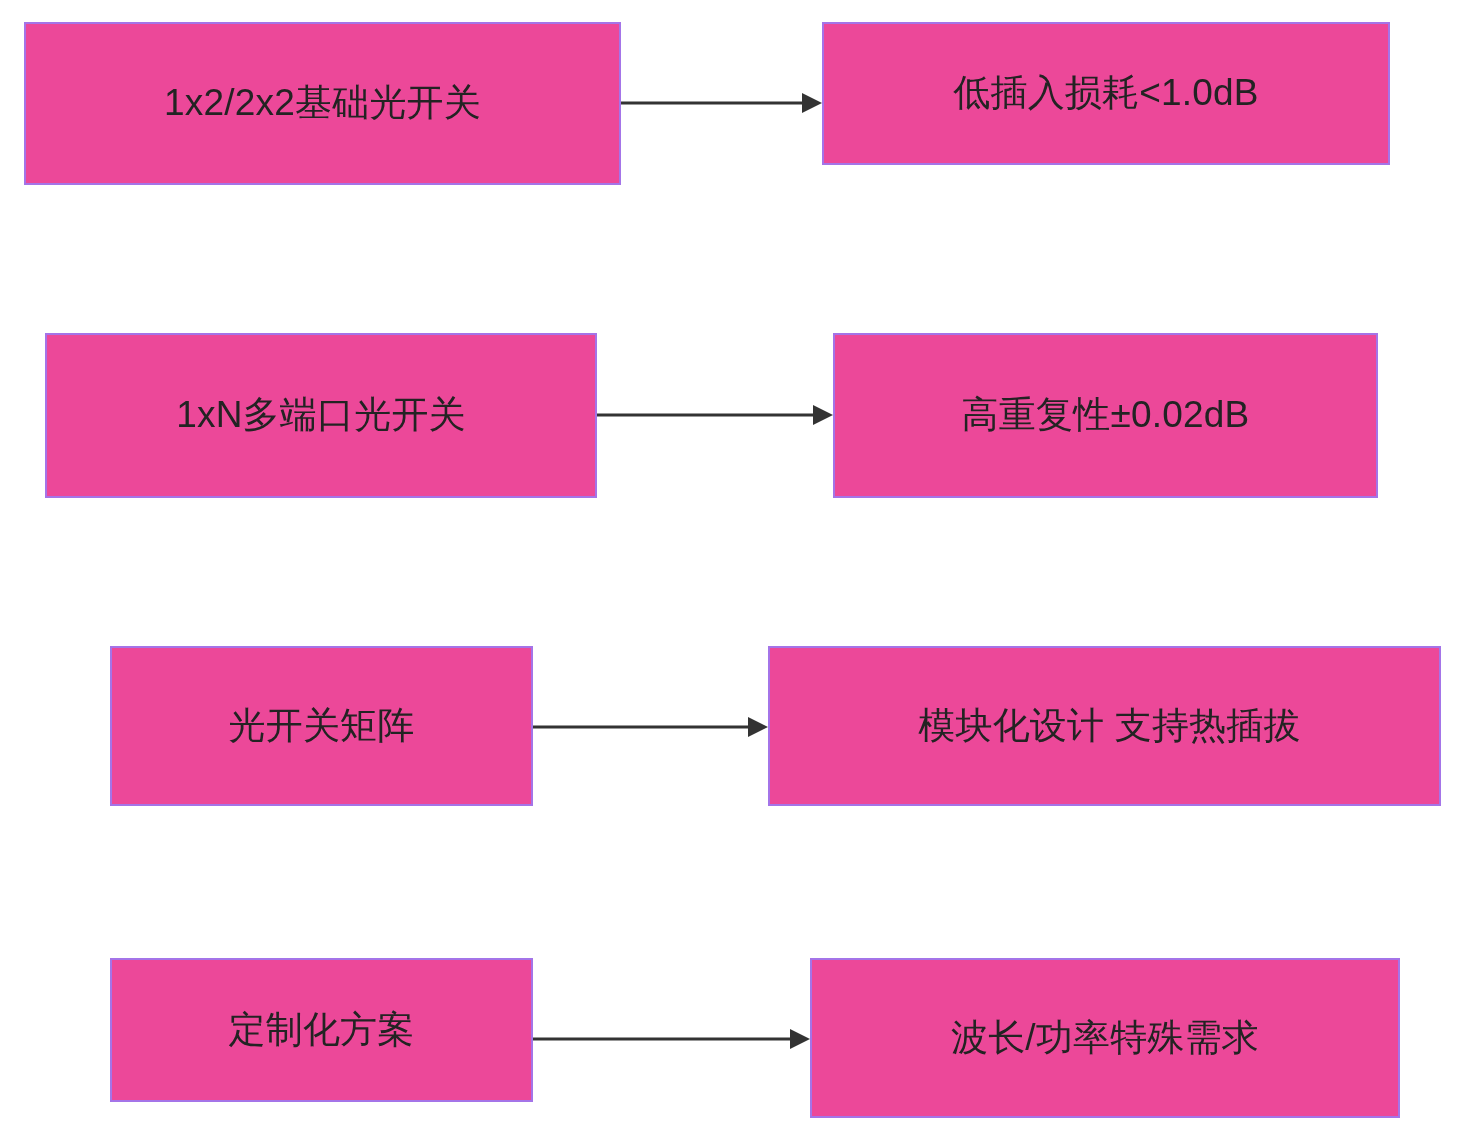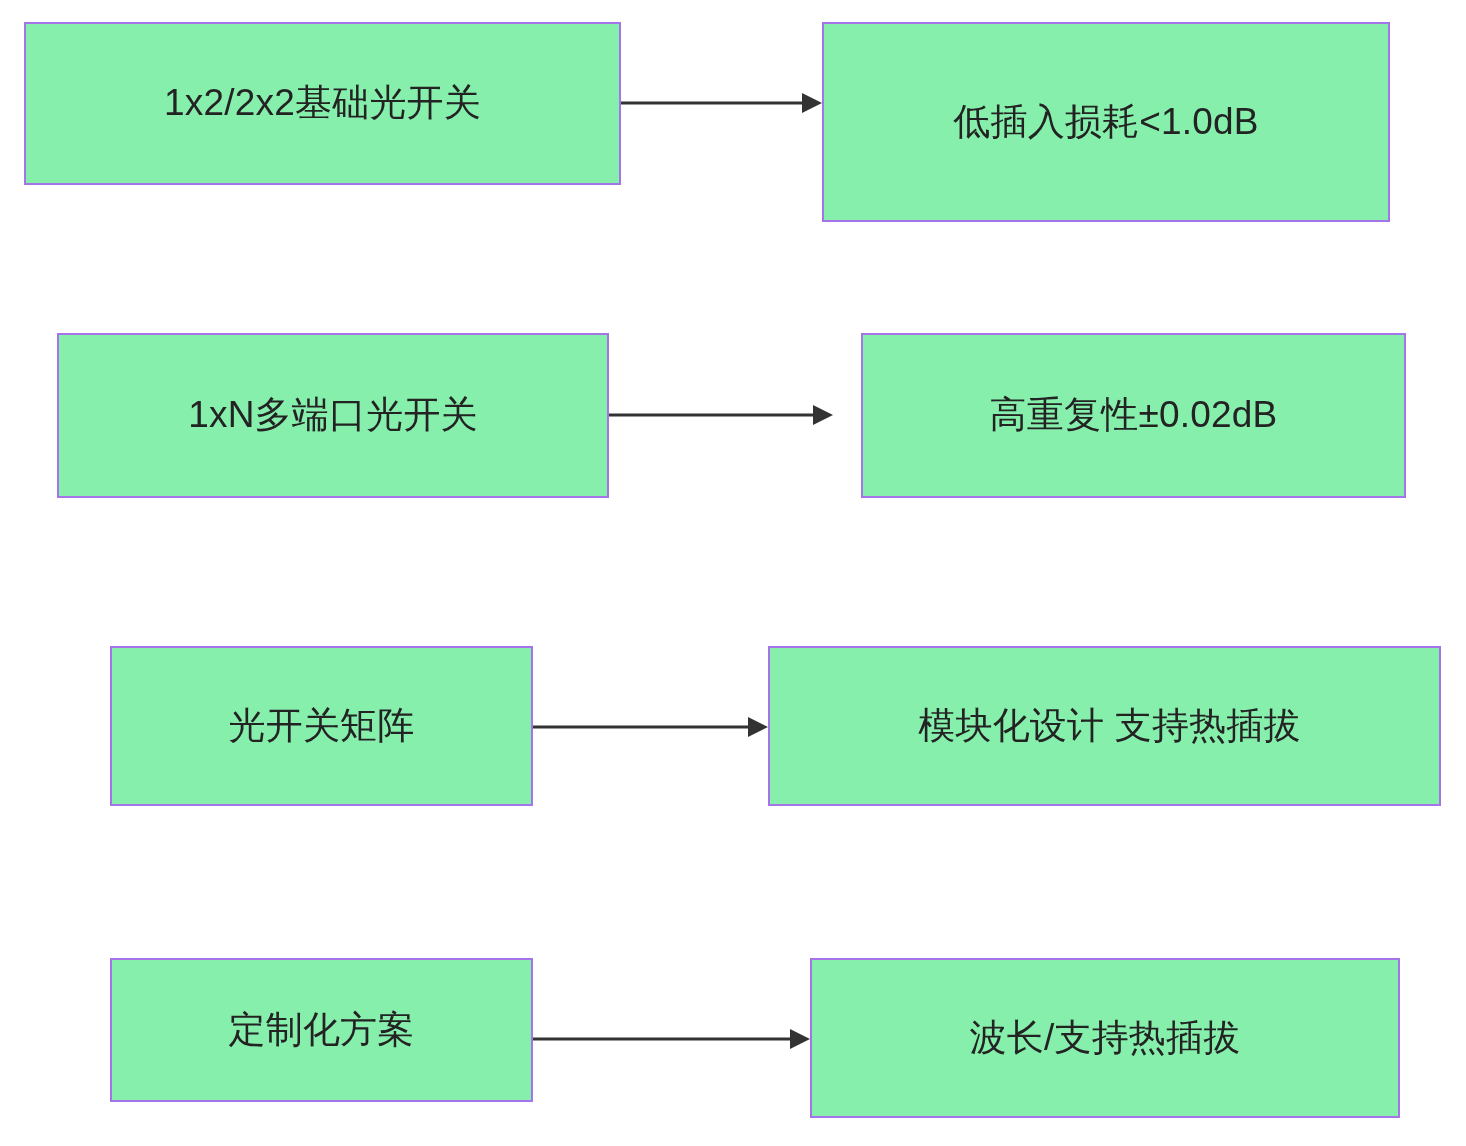--- a/index.html
+++ b/index.html
@@ -13,40 +13,40 @@
   #diagram-canvas {
     position: relative;
     width: 1466px;
     height: 1146px;
     background: #ffffff;
     overflow: hidden;
   }
   .node {
     position: absolute;
     box-sizing: border-box;
-    background: #86efac;
+    background: #ec4899;
     border: 2px solid #a474e8;
     display: flex;
     align-items: center;
     justify-content: center;
     color: #232323;
     font-size: 37px;
     line-height: 1.25;
     letter-spacing: 0.2px;
     white-space: nowrap;
   }
   .node .node-label {
     display: block;
   }
   
   .n-r1c1 { left: 24px;  top: 22px;   width: 597px;  height: 163px; }
-  .n-r1c2 { left: 822px; top: 22px;   width: 568px;  height: 200px; }
+  .n-r1c2 { left: 822px; top: 22px;   width: 568px;  height: 143px; }
 
-  .n-r2c1 { left: 45px;  top: 333px;  width: 552px;  height: 165px; margin-left: 12px; }
-  .n-r2c2 { left: 833px; top: 333px;  width: 545px;  height: 165px; margin-left: 28px; }
+  .n-r2c1 { left: 45px;  top: 333px;  width: 552px;  height: 165px; }
+  .n-r2c2 { left: 833px; top: 333px;  width: 545px;  height: 165px; }
 
   .n-r3c1 { left: 110px; top: 646px;  width: 423px;  height: 160px; }
   .n-r3c2 { left: 768px; top: 646px;  width: 673px;  height: 160px; padding-left: 10px; }
 
   .n-r4c1 { left: 110px; top: 958px;  width: 423px;  height: 144px; }
   .n-r4c2 { left: 810px; top: 958px;  width: 590px;  height: 160px; }
 
   .edge-layer {
     position: absolute;
     left: 0;
@@ -110,16 +110,16 @@
     <span class="node-label">光开关矩阵</span>
   </div>
   <div class="node n-r3c2">
     <span class="node-label">模块化设计 支持热插拔</span>
   </div>
 
   <div class="node n-r4c1">
     <span class="node-label">定制化方案</span>
   </div>
   <div class="node n-r4c2">
-    <span class="node-label">波长/支持热插拔</span>
+    <span class="node-label">波长/功率特殊需求</span>
   </div>
 
 </div>
 
 </body></html>

